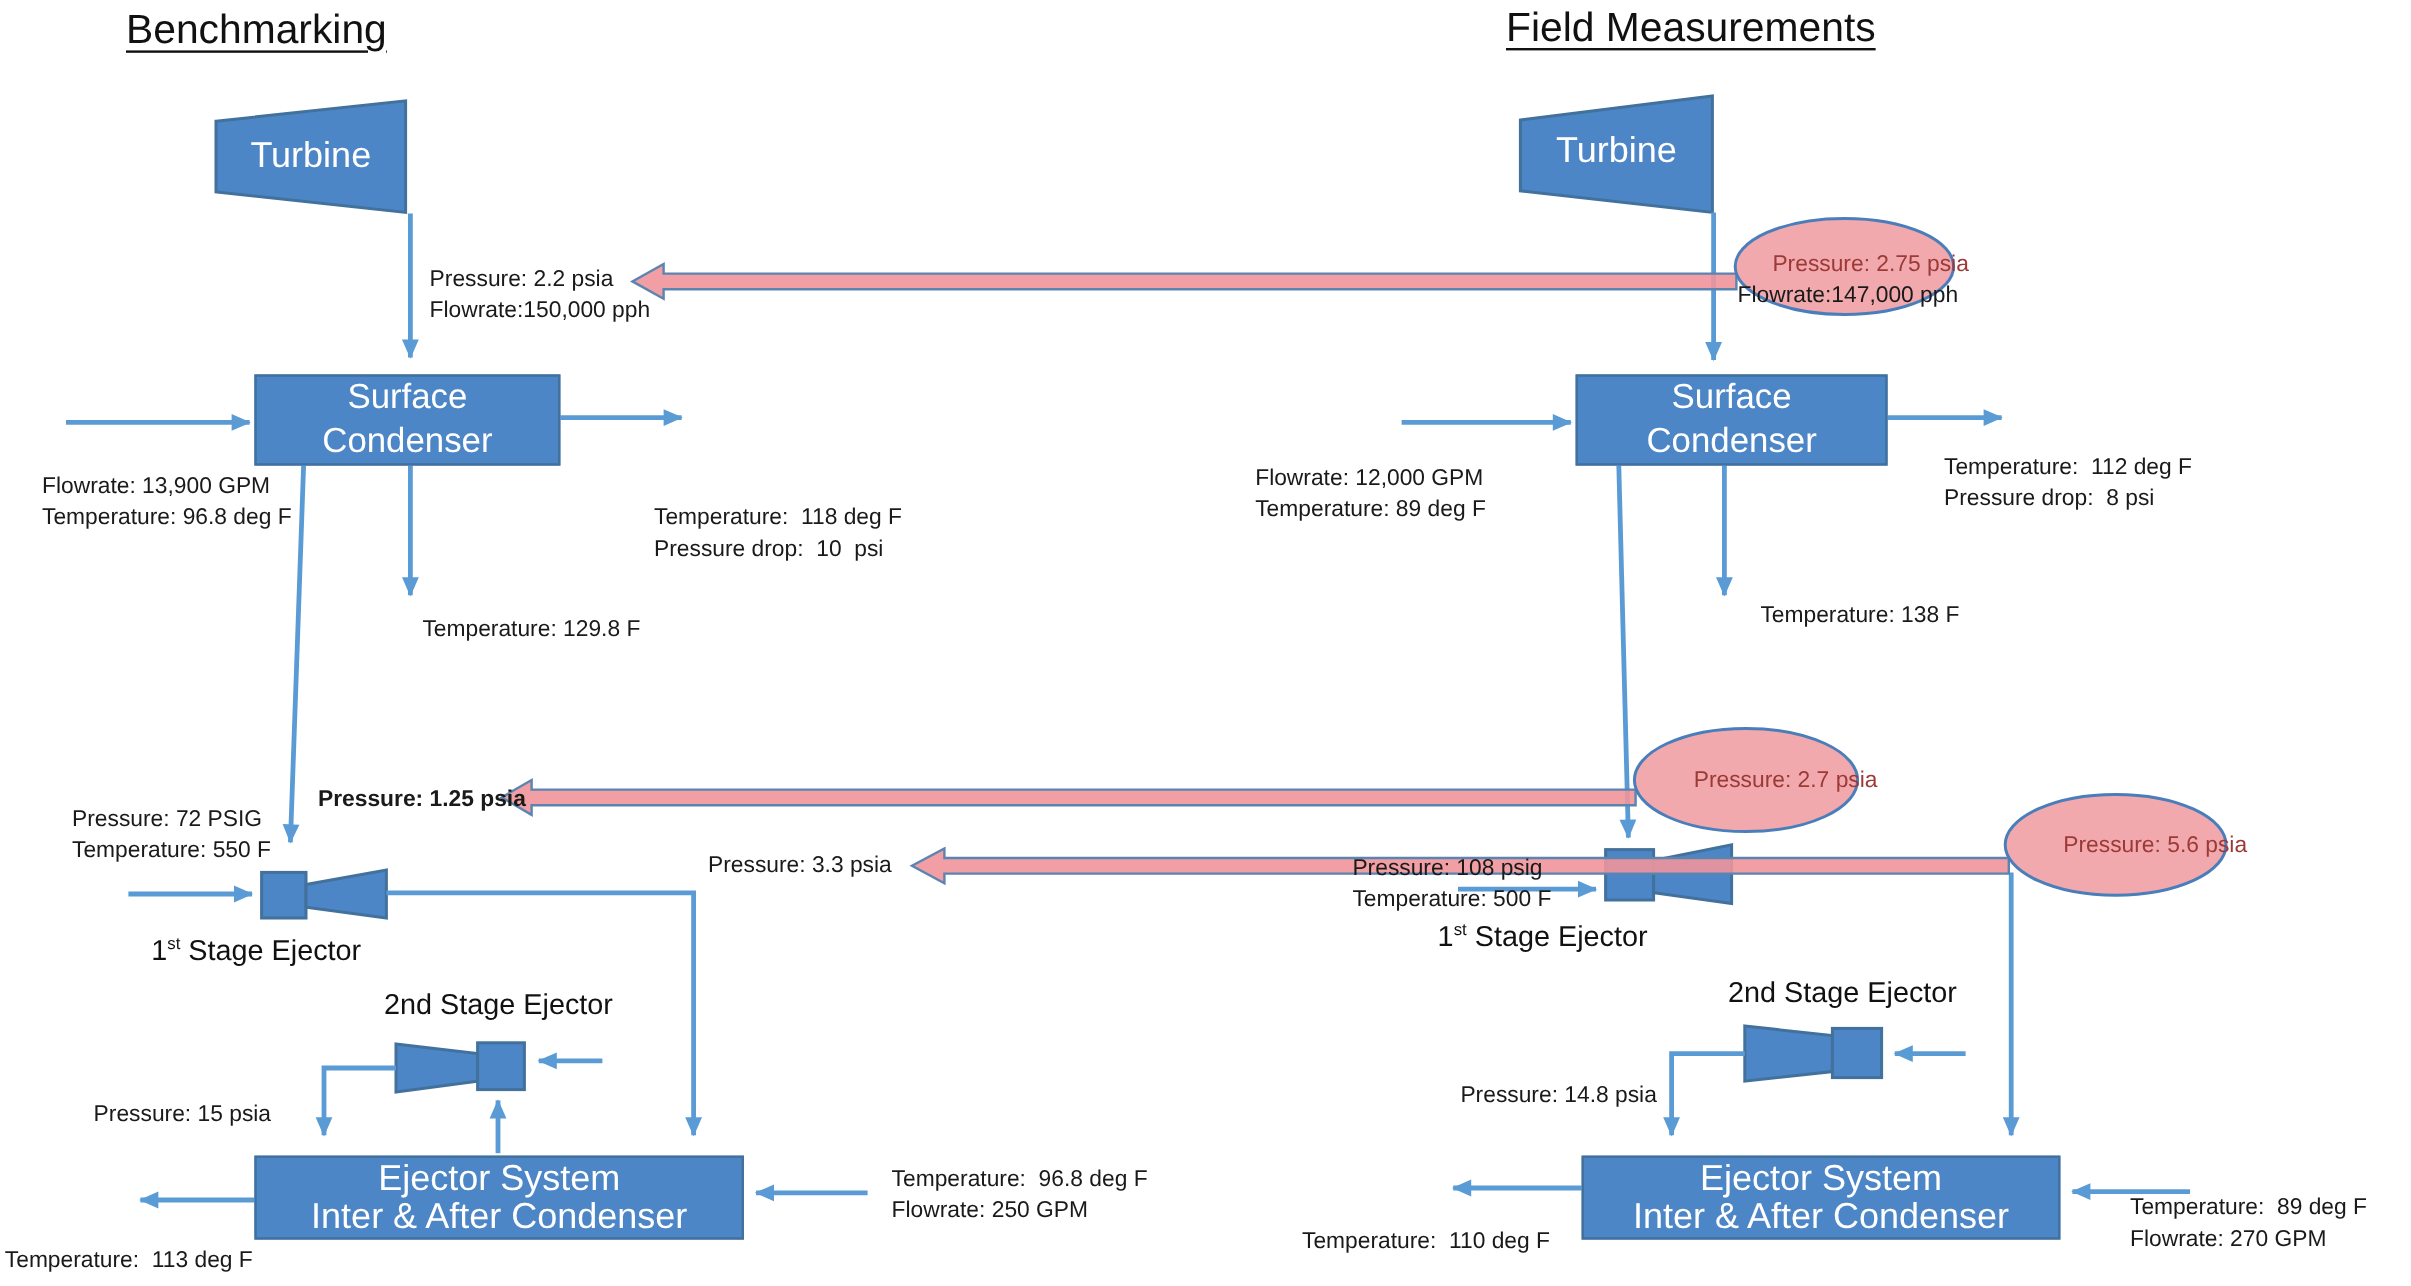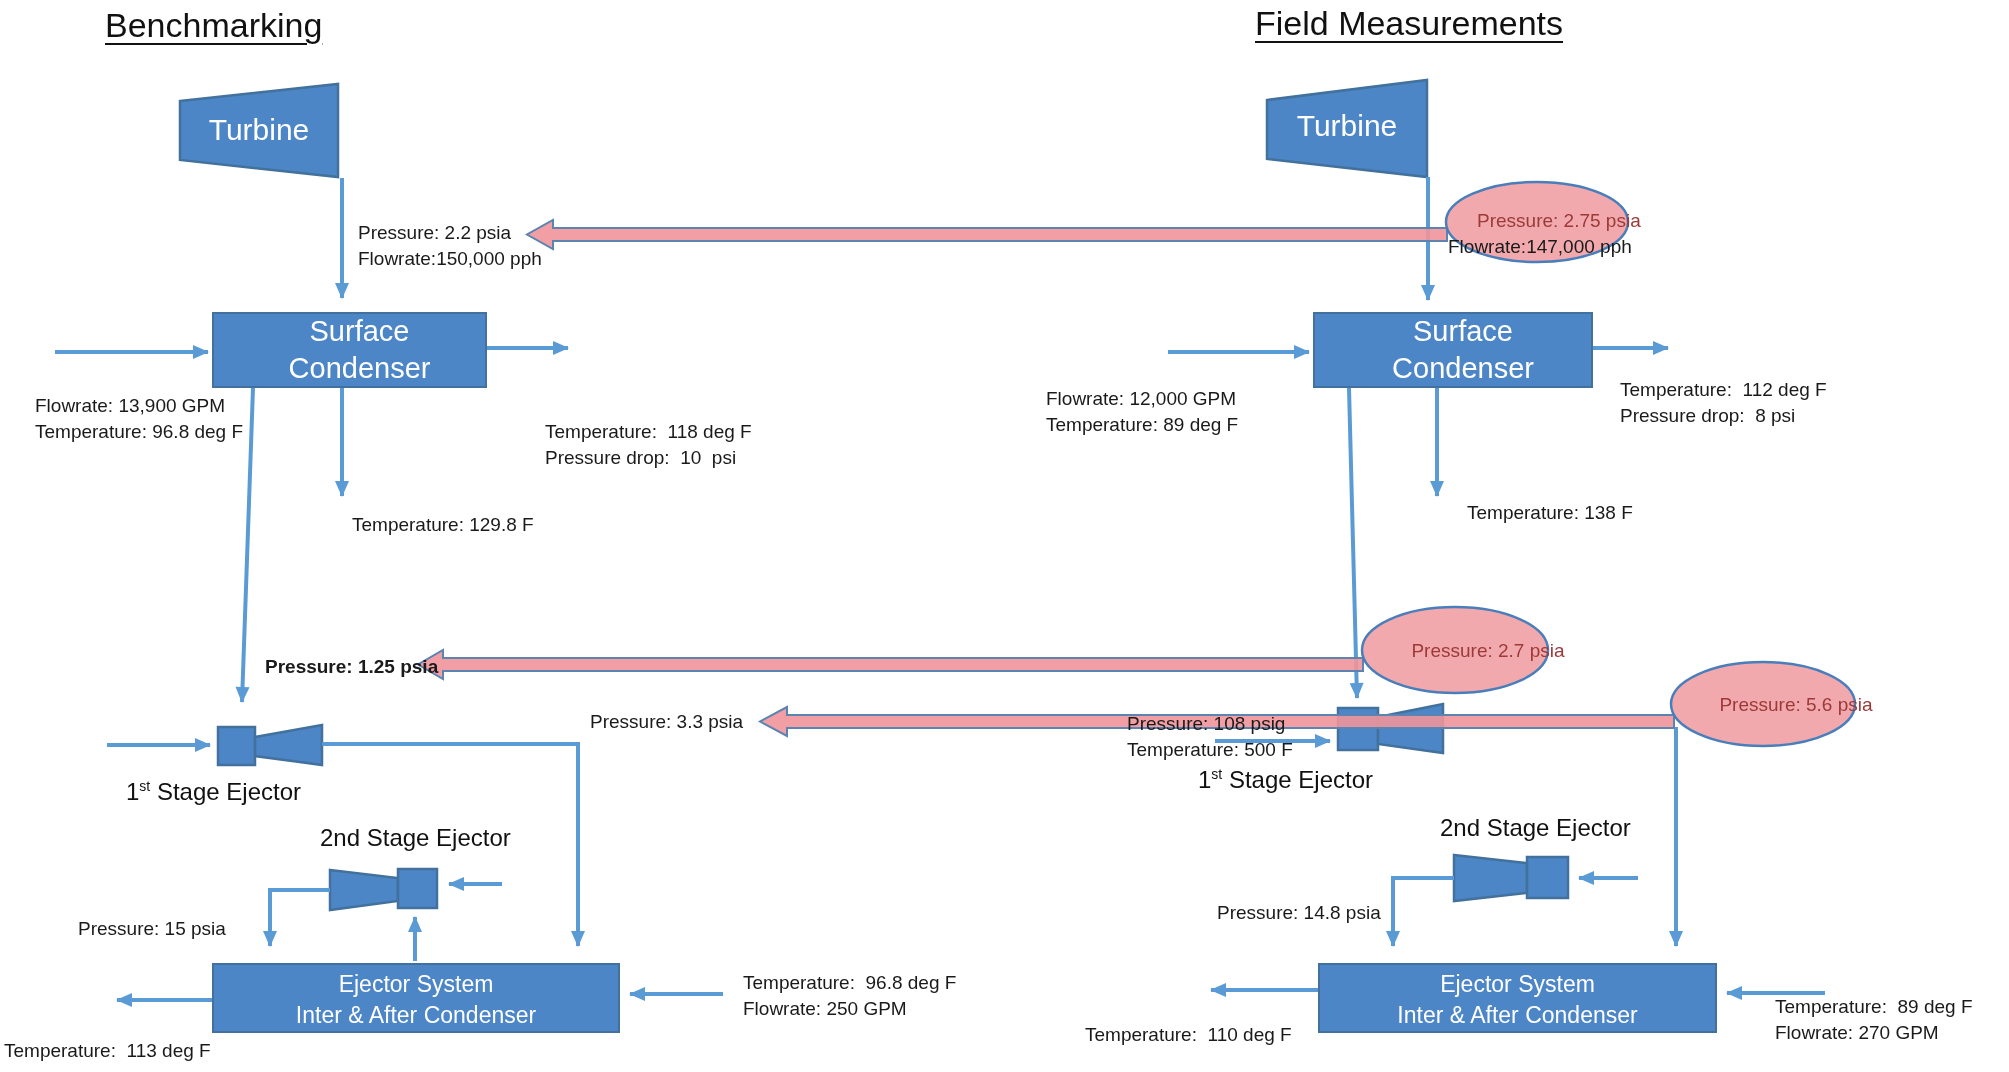--- a/index.html
+++ b/index.html
@@ -4,22 +4,22 @@
 <style>
   html,body{margin:0;padding:0;background:#fff;}
   #canvas{position:relative;width:2009px;height:1072px;background:#fff;
           font-family:"Liberation Sans",sans-serif;overflow:hidden;}
   #shapes{position:absolute;left:0;top:0;}
   .lbl{position:absolute;font-size:19px;line-height:26px;color:#1a1a1a;white-space:pre;}
   .title{position:absolute;font-size:34px;color:#111;text-decoration:underline;
          text-decoration-thickness:2px;text-underline-offset:6px;white-space:pre;}
   .boxtext{position:absolute;display:flex;flex-direction:column;align-items:center;
            justify-content:center;color:#fff;text-align:center;}
-  .condenser-box{background:#4d86c6;border:2px solid #41719c;font-size:29px;line-height:37px;padding-left:20px;}
-  .ejsys-box{background:#4d86c6;border:2px solid #41719c;font-size:23px;line-height:31px;justify-content:flex-end;}
+  .condenser-box{background:#4d86c6;border:2px solid #41719c;font-size:29px;line-height:37px;}
+  .ejsys-box{background:#4d86c6;border:2px solid #41719c;font-size:30px;line-height:31px;}
   .turbine-text{position:absolute;display:flex;align-items:center;justify-content:center;
                 color:#fff;font-size:30px;}
   .stage-lbl{position:absolute;font-size:24px;color:#111;white-space:pre;}
   .stage-lbl sup{font-size:14px;}
   .ellipse-txt{position:absolute;color:#9c3a38;font-size:19px;line-height:26px;
                text-align:center;white-space:pre;padding-left:29px;}
   .ellipse-txt2{position:absolute;color:#1a1a1a;font-size:19px;white-space:pre;}
 </style>
 </head>
 <body>
@@ -113,20 +113,22 @@
   <div class="stage-lbl" style="left:126px;top:778px;"><span>1</span><sup>st</sup><span> Stage Ejector</span></div>
   <div class="stage-lbl" style="left:320px;top:824px;">2nd Stage Ejector</div>
 
   <div class="lbl" style="left:358px;top:220px;">Pressure: 2.2 psia
 Flowrate:150,000 pph</div>
   <div class="lbl" style="left:35px;top:393px;">Flowrate: 13,900 GPM
 Temperature: 96.8 deg F</div>
   <div class="lbl" style="left:545px;top:419px;">Temperature:  118 deg F
 Pressure drop:  10  psi</div>
   <div class="lbl" style="left:352px;top:512px;">Temperature: 129.8 F</div>
+  <div class="lbl" style="left:60px;top:670px;">Pressure: 72 PSIG
+Temperature: 550 F</div>
   <div class="lbl" style="left:265px;top:654px;font-weight:bold;">Pressure: 1.25 psia</div>
   <div class="lbl" style="left:78px;top:916px;">Pressure: 15 psia</div>
   <div class="lbl" style="left:590px;top:709px;">Pressure: 3.3 psia</div>
   <div class="lbl" style="left:4px;top:1038px;">Temperature:  113 deg F</div>
   <div class="lbl" style="left:743px;top:970px;">Temperature:  96.8 deg F
 Flowrate: 250 GPM</div>
 
   <div class="turbine-text" style="left:1267px;top:90px;width:160px;height:72px;">Turbine</div>
   <div class="boxtext condenser-box" style="left:1313px;top:312px;width:256px;height:72px;">
     <span>Surface</span>

